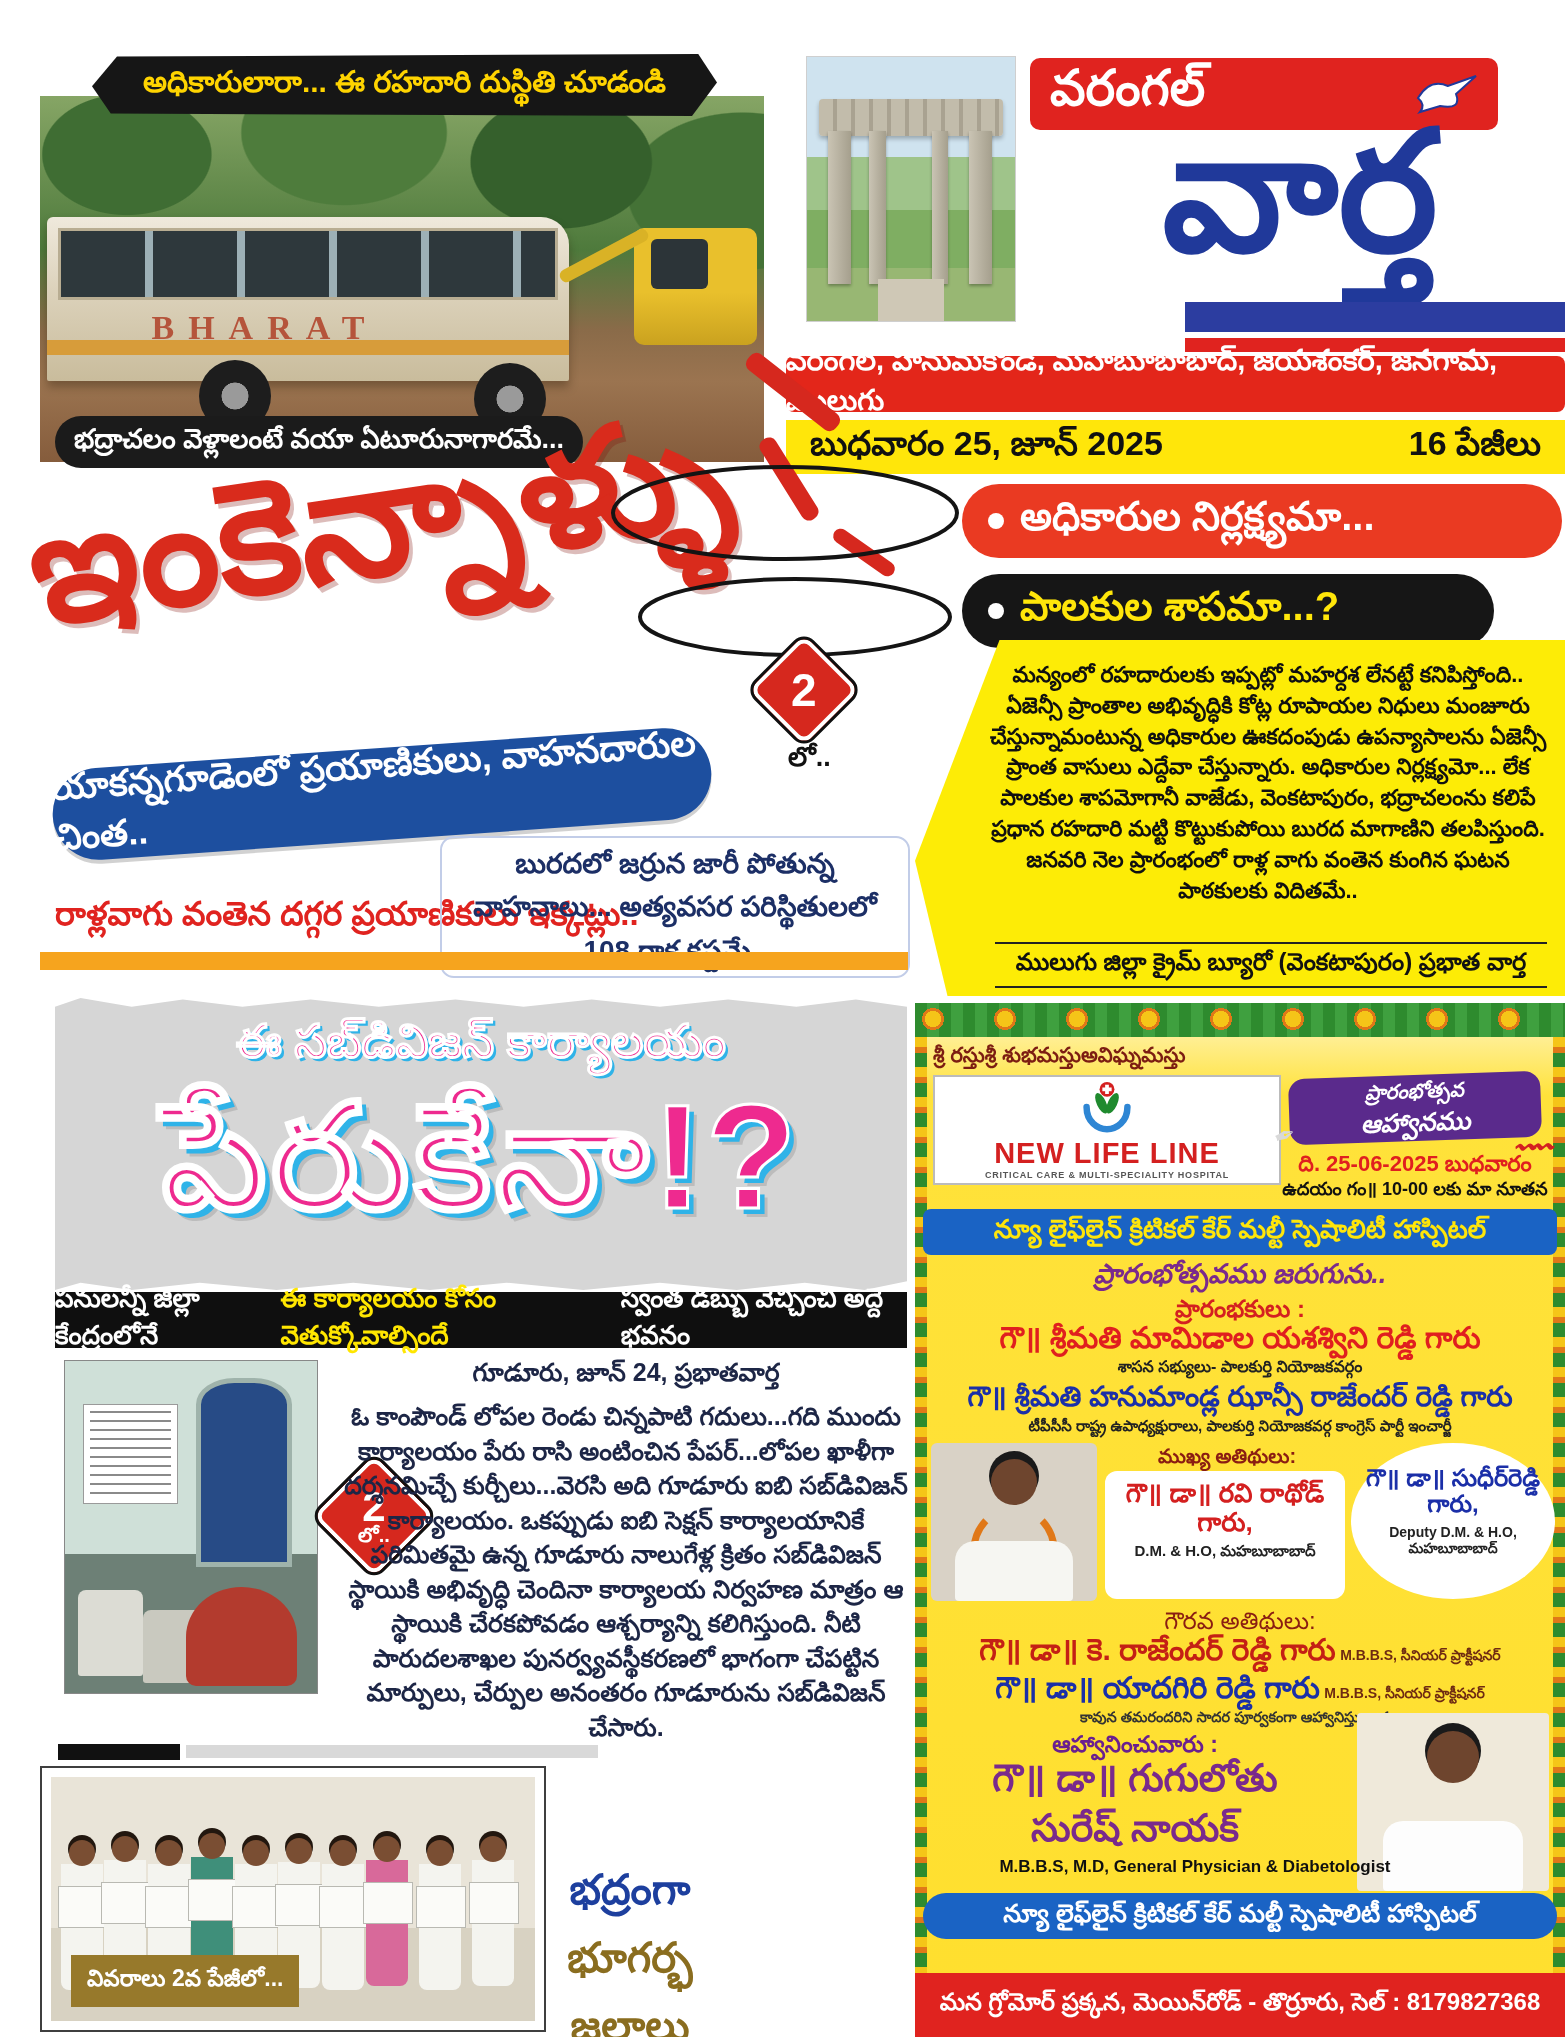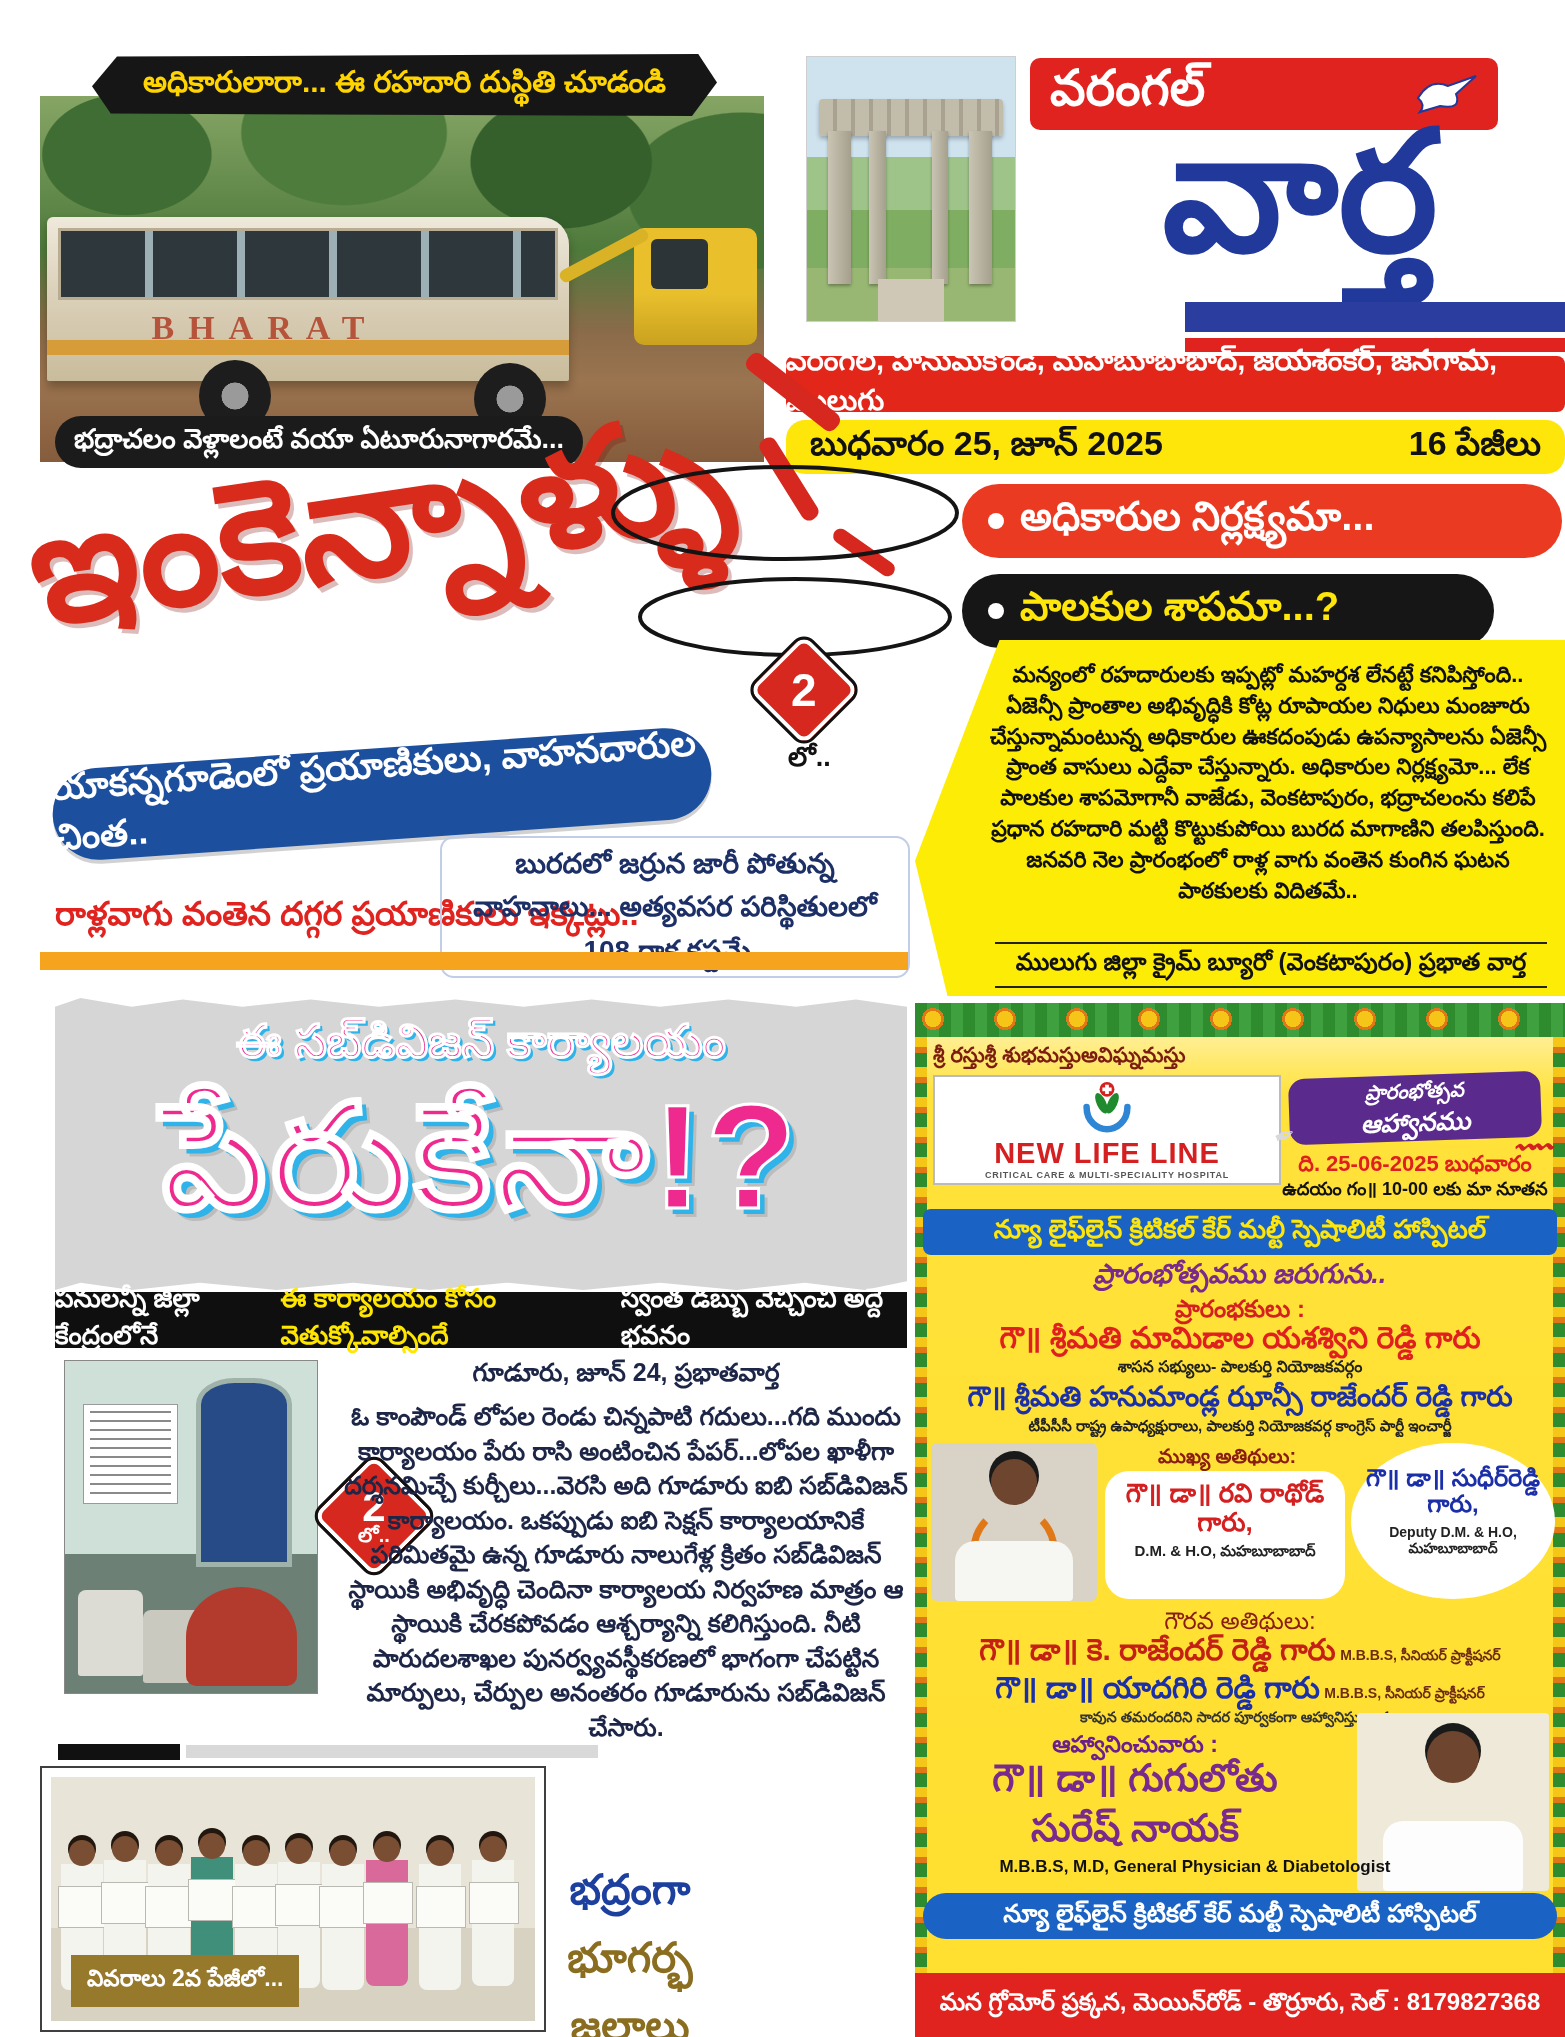--- a/index.html
+++ b/index.html
@@ -54,21 +54,21 @@
     display:flex;align-items:center;padding-left:20px;color:#fff;font-size:50px;font-weight:bold;gap:26px;}
   #doveIcon{margin-left:auto;margin-right:14px;display:flex;}
   #brandMain{left:1035px;top:104px;width:530px;height:215px;text-align:center;
     font-size:168px;line-height:1.05;font-weight:bold;color:#20399a;}
   #barBlue{left:1185px;top:302px;width:380px;height:30px;background:#2c3da0;}
   #barRed{left:1185px;top:338px;width:380px;height:14px;background:#e0231f;}
   #districts{left:786px;top:356px;width:779px;height:56px;background:#e3261a;border-radius:8px;
     display:flex;align-items:center;justify-content:center;color:#fff;font-size:29px;font-weight:bold;}
   #dateStrip{left:786px;top:420px;width:779px;height:54px;background:#ffe60a;
     display:flex;align-items:center;justify-content:space-between;padding:0 24px;box-sizing:border-box;
-    color:#111;font-size:34px;font-weight:bold;border-radius:19px;}
+    color:#111;font-size:34px;font-weight:bold;}
 
   
   #scriptHeadline{left:30px;top:492px;width:740px;font-size:158px;font-weight:bold;color:#d92b1c;
     transform:rotate(-8.5deg);transform-origin:0 50%;white-space:nowrap;line-height:1;
     text-shadow:3px 5px 0 rgba(130,15,8,.28);}
   .brush{position:absolute;background:#d6281e;border-radius:8px;}
   #stroke1{left:737px;top:382px;width:112px;height:20px;transform:rotate(38deg);}
   #stroke2{left:742px;top:470px;width:94px;height:18px;transform:rotate(58deg);}
   #stroke3{left:828px;top:545px;width:72px;height:15px;transform:rotate(35deg);}
   #connectors{left:585px;top:425px;width:395px;height:255px;}
@@ -195,21 +195,21 @@
     width:var(--head,46px);height:var(--head,46px);border-radius:50%;background:#6e452e;
     box-shadow:0 -6px 0 2px #1a1a1a;}
   .avatar::after{content:'';position:absolute;left:50%;transform:translateX(-50%);bottom:0;
     width:var(--tw,120px);height:var(--th,64px);background:var(--shirt,#f6f6f2);
     border-radius:20px 20px 4px 4px;}
   #garlandArc{position:absolute;left:50%;transform:translateX(-50%);bottom:2px;width:74px;height:80px;
     border:7px solid #e07818;border-top-color:transparent;border-radius:50%;}
   #adChiefLabel{position:absolute;left:192px;top:442px;width:240px;text-align:center;
     color:#8a1d12;font-weight:bold;font-size:20px;}
   #adGuest1Box{position:absolute;left:190px;top:468px;width:240px;height:128px;background:#fff;
-    border-radius:24px;text-align:center;padding-top:8px;box-sizing:border-box;}
+    border-radius:12px;text-align:center;padding-top:8px;box-sizing:border-box;}
   #adGuest1Box .nm{color:#d42020;font-weight:bold;font-size:26px;line-height:1.1;}
   #adGuest1Box .tt{color:#222;font-weight:bold;font-size:15px;margin-top:6px;}
   #adGuest2Oval{position:absolute;left:436px;top:440px;width:204px;height:156px;background:#fff;
     border-radius:50%;text-align:center;padding:22px 14px 0;box-sizing:border-box;}
   #adGuest2Oval .nm{color:#1b2fa8;font-weight:bold;font-size:24px;line-height:1.1;}
   #adGuest2Oval .tt{color:#222;font-weight:bold;font-size:14px;margin-top:6px;}
   #adHonorLabel{top:604px;color:#8a1d12;font-weight:normal;font-size:24px;}
   #adHonor1{top:630px;} #adHonor2{top:668px;}
   .honorName1{color:#c42015;font-weight:bold;font-size:30px;}
   .honorName2{color:#1b2fa8;font-weight:bold;font-size:30px;}

